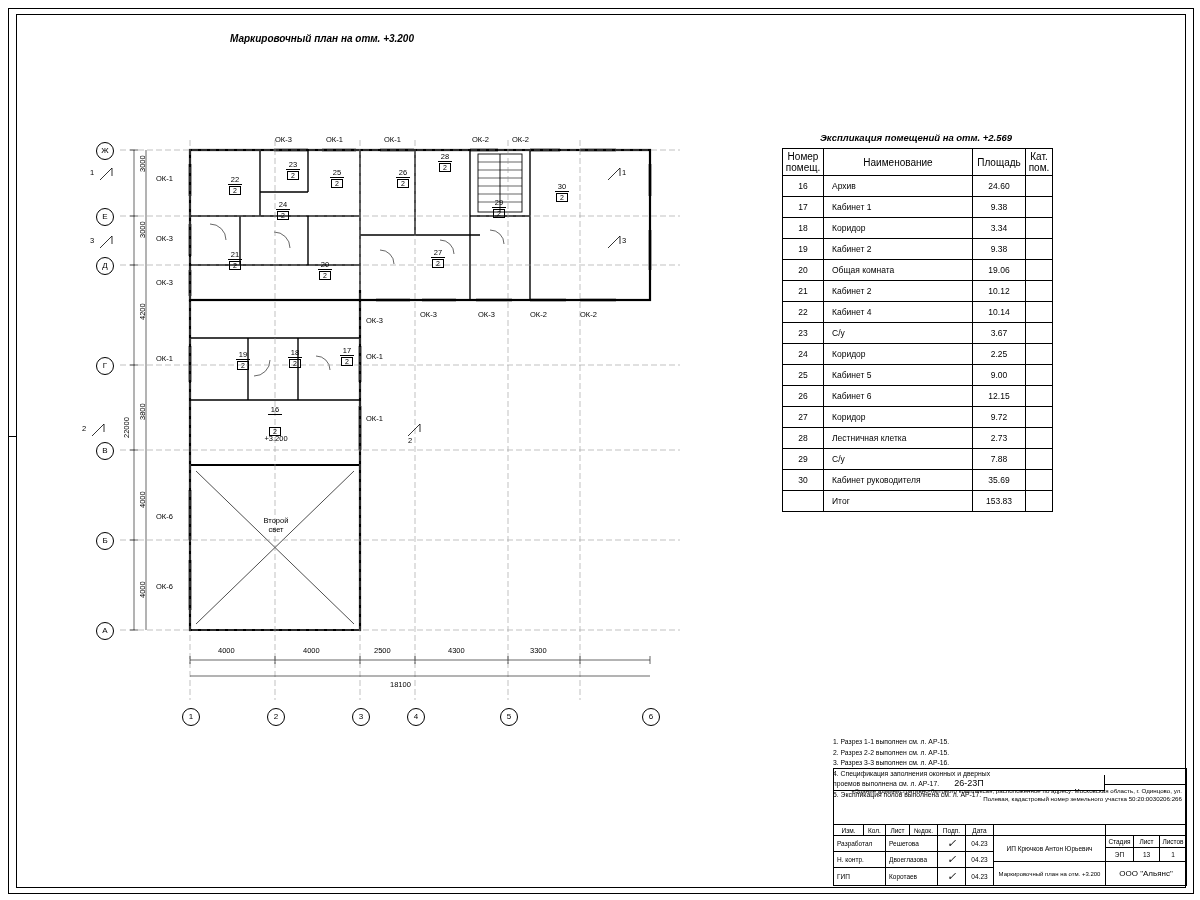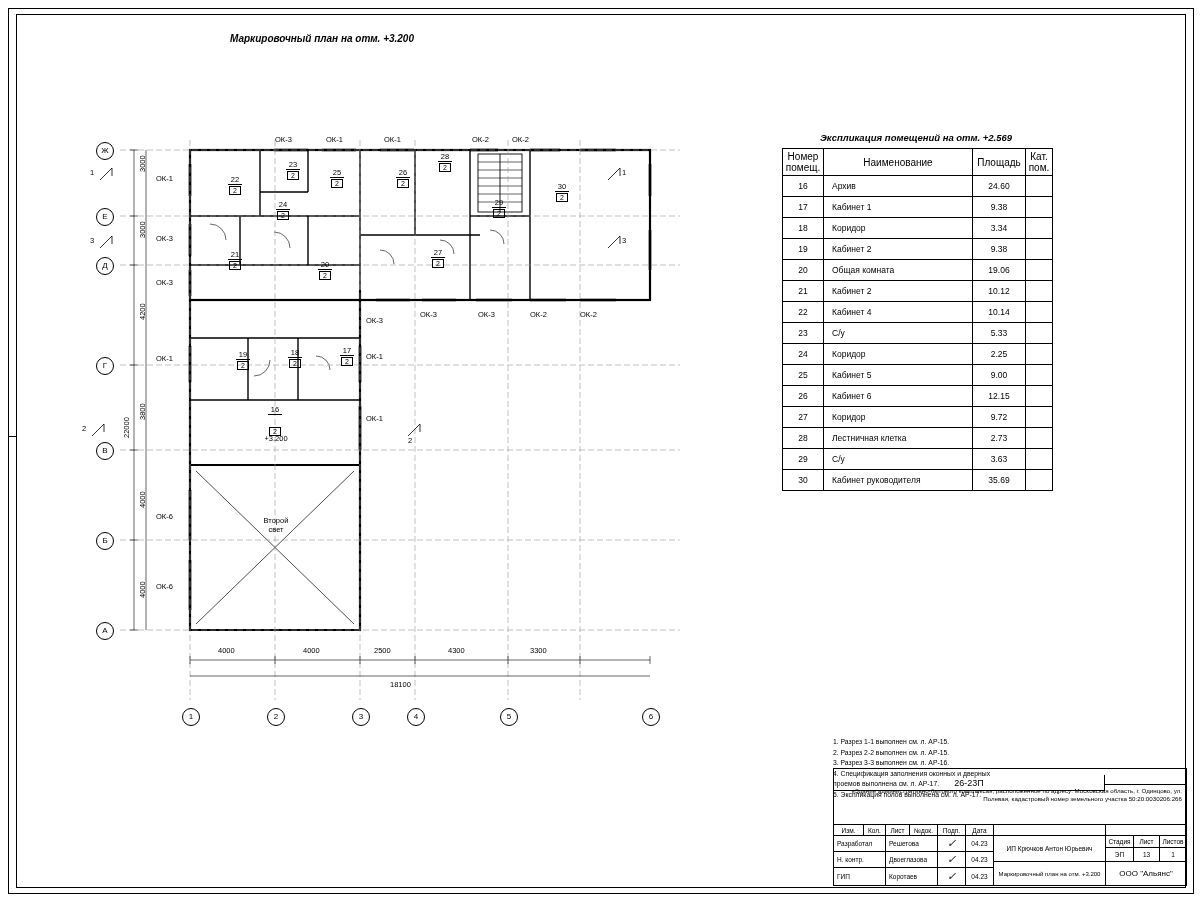--- a/index.html
+++ b/index.html
@@ -308,21 +308,21 @@
         </tr>
       <tr>
           <td class="c-num">22</td>
           <td class="c-name">Кабинет 4</td>
           <td class="c-area">10.14</td>
           <td class="c-cat"></td>
         </tr>
       <tr>
           <td class="c-num">23</td>
           <td class="c-name">С/у</td>
-          <td class="c-area">5.33</td>
+          <td class="c-area">3.67</td>
           <td class="c-cat"></td>
         </tr>
       <tr>
           <td class="c-num">24</td>
           <td class="c-name">Коридор</td>
           <td class="c-area">2.25</td>
           <td class="c-cat"></td>
         </tr>
       <tr>
           <td class="c-num">25</td>
@@ -344,27 +344,33 @@
         </tr>
       <tr>
           <td class="c-num">28</td>
           <td class="c-name">Лестничная клетка</td>
           <td class="c-area">2.73</td>
           <td class="c-cat"></td>
         </tr>
       <tr>
           <td class="c-num">29</td>
           <td class="c-name">С/у</td>
-          <td class="c-area">3.63</td>
+          <td class="c-area">7.88</td>
           <td class="c-cat"></td>
         </tr>
       <tr>
           <td class="c-num">30</td>
           <td class="c-name">Кабинет руководителя</td>
           <td class="c-area">35.69</td>
+          <td class="c-cat"></td>
+        </tr>
+      <tr>
+          <td class="c-num"></td>
+          <td class="c-name">Итог</td>
+          <td class="c-area">153.83</td>
           <td class="c-cat"></td>
         </tr>
     </tbody>
   </table>
 
   <div class="notes">
     <div>1. Разрез 1-1 выполнен см. л. АР-15.</div>
     <div>2. Разрез 2-2 выполнен см. л. АР-15.</div>
     <div>3. Разрез 3-3 выполнен см. л. АР-16.</div>
     <div style="max-width:160px;">4. Спецификация заполнения оконных и дверных проемов выполнена см. л. АР-17.</div>

